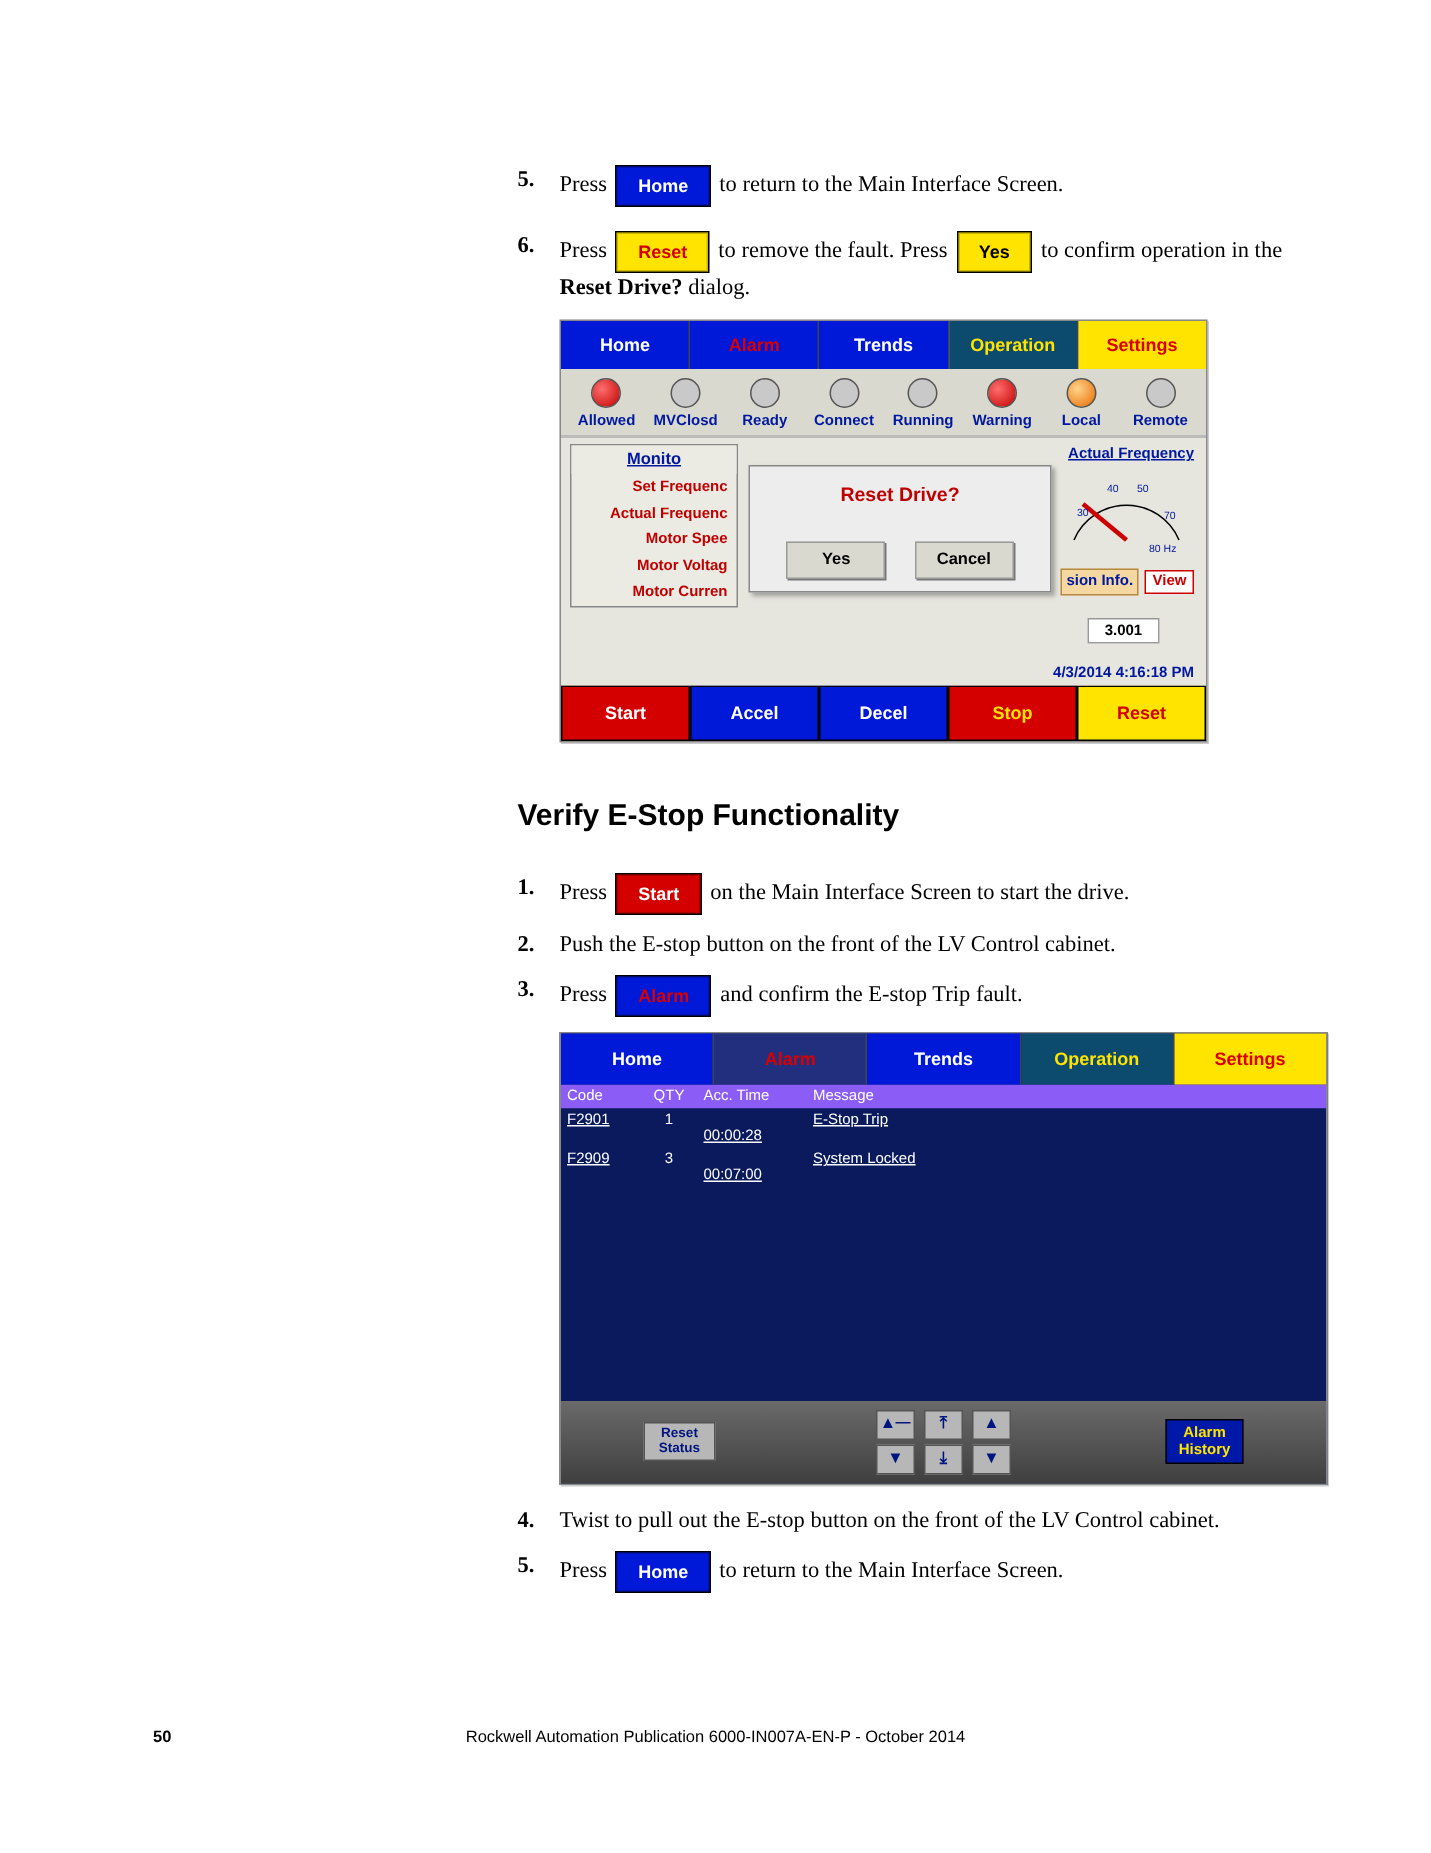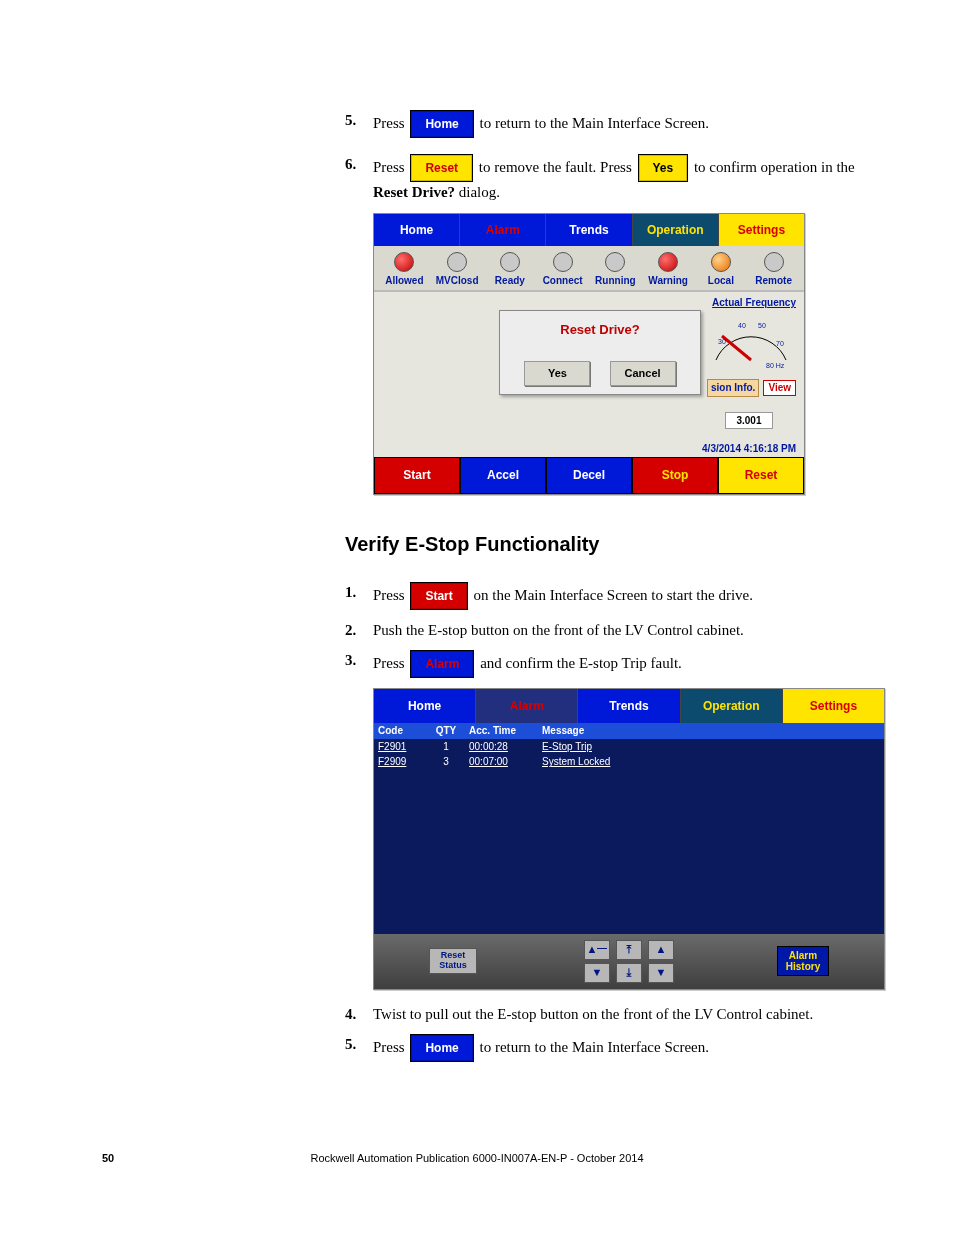--- a/index.html
+++ b/index.html
@@ -55,30 +55,30 @@
   .infobox .view { display: inline-block; background: #fff; border: 1px solid #c00; color: #c00; padding: 0 4px; font-weight: bold; margin-left: 4px; }
   .infobox .val { background: #fff; border: 1px solid #999; font-weight: bold; text-align: center; padding: 1px 0; margin-top: 15px; width: 46px; margin-left: 18px; }
   .timestamp { position: absolute; right: 8px; bottom: 2px; color: #0018a0; font-weight: bold; font-size: 10px; }
   .botbar { display: flex; }
   .botbar .bb { flex: 1; text-align: center; font-weight: bold; padding: 9px 0; font-size: 12px; }
 
   
   .shot2 { width: 510px; margin: 10px 0 0 28px; background: #0a1a5c; }
   .shot2 .tabbar .tab { padding: 9px 0; }
   .alarms-hdr { background: #7a7a7a; color: #fff; font-weight: bold; font-size: 10px; text-align: center; padding: 2px 0; }
-  .alarms-cols { display: flex; background: #1d4ed8; color: #fff; font-weight: bold; font-size: 10px; }
+  .alarms-cols { display: flex; background: #8b5cf6; color: #fff; font-weight: normal; font-size: 10px; }
   .alarms-cols > div, .arow > div { padding: 1px 4px; }
   .col-code { width: 45px; }
   .col-qty  { width: 30px; text-align: center; }
   .col-time { width: 65px; }
   .col-msg  { flex: 1; }
   .alarms-body { background: #0a1a5c; height: 195px; }
   .arow { display: flex; color: #fff; font-size: 10px; }
   .arow .col-code { text-decoration: underline; }
-  .arow .col-time { text-decoration: underline; }
+  .arow .col-time { text-decoration: underline; margin-top: 11px; }
   .arow .col-msg { text-decoration: underline; }
   .alarm-footer { display: flex; align-items: center; justify-content: center; gap: 8px; background: linear-gradient(#6a6a6a,#3f3f3f); padding: 6px 0; position: relative; }
   .rs-btn { position: absolute; left: 55px; background: #b7b7b7; border: 1px solid #555; color: #00157f; font-weight: bold; font-size: 9px; text-align: center; width: 46px; line-height: 1.1; padding: 2px 0; }
   .ah-btn { position: absolute; right: 55px; background: #0018a8; border: 1px solid #000; color: #ffe400; font-weight: bold; font-size: 10px; text-align: center; width: 50px; line-height: 1.1; padding: 3px 0; }
   .arrow-grid { display: flex; gap: 6px; }
   .abtn { width: 24px; height: 18px; background: #b7b7b7; border: 1px solid #555; display: flex; align-items: center; justify-content: center; color: #00157f; font-size: 11px; font-weight: bold; }
 
   .footer { position: absolute; bottom: 28px; left: 0; right: 0; font-family: Arial, Helvetica, sans-serif; font-size: 11px; }
   .footer .pgnum { position: absolute; left: 102px; font-weight: bold; }
   .footer .pub   { position: absolute; left: 0; right: 0; text-align: center; }
@@ -141,20 +141,28 @@
         <div class="cell">
             <div class="lamp orange"></div>
             <div class="lbl">Local</div>
           </div>
         <div class="cell">
             <div class="lamp"></div>
             <div class="lbl">Remote</div>
           </div>
       </div>
       <div class="midarea">
+        <div class="sidelist">
+          <div class="hdr">Monito</div>
+          <div class="row">Set Frequenc</div>
+          <div class="row">Actual Frequenc</div>
+          <div class="row">Motor Spee</div>
+          <div class="row">Motor Voltag</div>
+          <div class="row">Motor Curren</div>
+        </div>
         <div class="dialog">
           <div class="title">Reset Drive?</div>
           <span class="dlgbtn">Yes</span>
           <span class="dlgbtn">Cancel</span>
         </div>
         <div class="gauge">
           <div class="glabel">Actual Frequency</div>
           <svg viewBox="0 0 90 60">
             <path d="M10 50 A 38 38 0 0 1 80 50" fill="none" stroke="#000" stroke-width="1"></path>
             <line x1="45" y1="50" x2="16" y2="26" stroke="#c00" stroke-width="3"></line>

